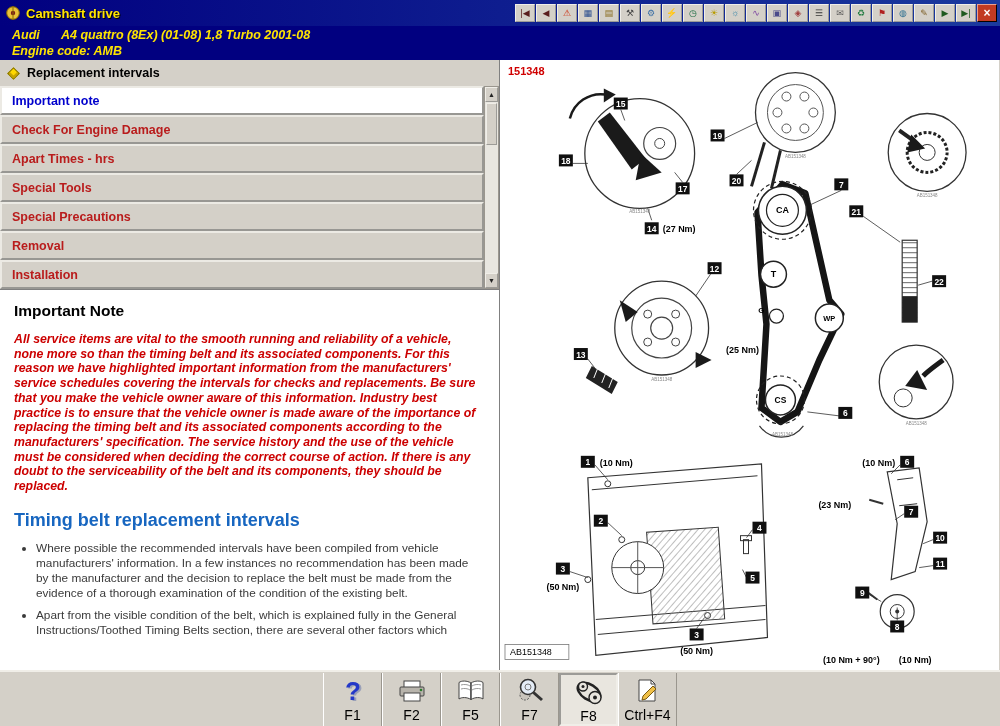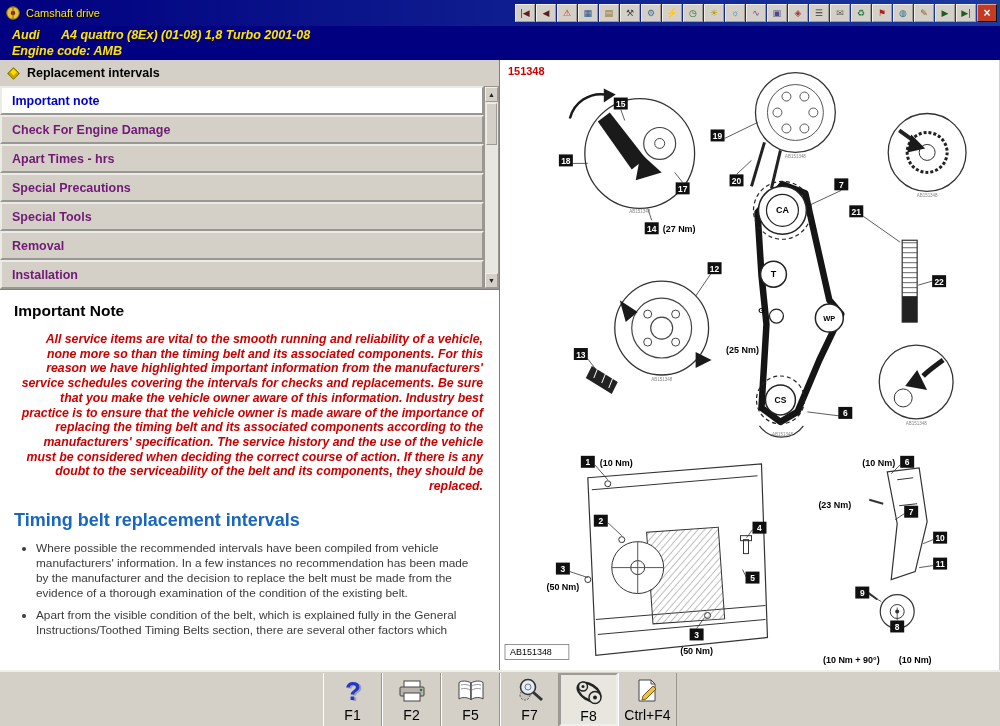--- a/index.html
+++ b/index.html
@@ -9,21 +9,21 @@
     font-family:"Liberation Sans", sans-serif;
     background:#d4d0c8;
   }
 
   
   .titlebar {
     height:26px; background:linear-gradient(90deg,#010080,#1b3a9e);
     display:flex; align-items:center; padding:0 3px;
   }
   .app-icon { width:16px; height:16px; margin:0 5px 0 2px; flex:0 0 auto; }
-  .title-text { color:#ffe400; font-weight:normal; font-size:11px; white-space:nowrap; text-shadow:1px 1px 0 #000; }
+  .title-text { color:#ffe400; font-weight:bold; font-size:13px; white-space:nowrap; text-shadow:1px 1px 0 #000; }
   .titlebar-icons { margin-left:auto; display:flex; gap:1px; align-items:center; }
   .tb-icon {
     width:20px; height:18px; background:#d4d0c8;
     border:1px outset #f0eee8; font-size:9px; line-height:16px;
     display:flex; align-items:center; justify-content:center;
     cursor:pointer; user-select:none; overflow:hidden; white-space:nowrap;
   }
   .tb-icon.exit { background:#c23b22; border-color:#e8a090 #5a1408 #5a1408 #e8a090; font-weight:bold; font-size:12px; }
 
   
@@ -33,31 +33,31 @@
 
   
   .main { display:flex; height:610px; }
   .left-panel { width:500px; display:flex; flex-direction:column; background:#d4d0c8; border-right:1px solid #808080; }
   .section-header { height:26px; display:flex; align-items:center; padding-left:9px; gap:9px; font-weight:bold; font-size:12.5px; color:#000; }
   .diamond { width:9px; height:9px; background:#ffd800; border:1px solid #7a6a00; transform:rotate(45deg); box-shadow:inset -2px -2px 0 #c8a400; flex:0 0 auto; }
   .nav-wrap { position:relative; padding-right:15px; height:203px; }
   .nav-item {
     height:29px; background:#d4d0c8; border:2px outset #eceae4;
     display:flex; align-items:center; padding-left:10px;
-    font-size:12.5px; font-weight:bold; color:#701a75; cursor:pointer;
+    font-size:12.5px; font-weight:bold; color:#b91c1c; cursor:pointer;
   }
   .nav-item.selected { background:#ffffff; color:#0000cc; }
   .scrollbar { position:absolute; right:0; top:0; bottom:0; width:15px; background:#e8e6e0; border:1px solid #9a968e; }
   .sb-btn { position:absolute; left:0; right:0; height:15px; background:#d4d0c8; border:1px outset #f0eee8; font-size:7px; text-align:center; line-height:13px; color:#222; cursor:pointer; }
   .sb-up { top:0; } .sb-down { bottom:0; }
   .sb-thumb { position:absolute; top:16px; left:1px; right:1px; height:42px; background:#d4d0c8; border:1px outset #f0eee8; }
 
   .content { flex:1; background:#fff; border-top:1px solid #808080; padding:12px 16px 0 14px; overflow:hidden; }
   .content h1 { font-size:15.5px; margin:0 0 12px; font-weight:bold; color:#000; }
-  .warning-text { color:#cc0000; font-style:italic; font-weight:bold; font-size:12.3px; line-height:14.7px; margin:0 0 16px;text-align:right; }
+  .warning-text { color:#cc0000; font-style:italic; font-weight:bold; font-size:12.3px; line-height:14.7px; margin:0 0 16px; }
   .subheading { color:#1766c0; font-weight:bold; font-size:18px; margin:0 0 10px; }
   .bullets { margin:0; padding-left:22px; color:#3a3a3a; font-size:11.8px; line-height:15px; }
   .bullets li { margin-bottom:7px; }
 
   .right-panel { width:499px; background:#fff; position:relative; }
   .right-panel svg { display:block; }
 
   
   svg text { font-family:"Liberation Sans", sans-serif; }
   .co-num { font-size:8.5px; font-weight:bold; fill:#fff; text-anchor:middle; }
@@ -131,22 +131,22 @@
   <div class="left-panel">
     <div class="section-header">
       <span class="diamond"></span>
       <span>Replacement intervals</span>
     </div>
     <div class="nav-wrap">
       <div id="nav-list">
           <div class="nav-item selected">Important note</div>
           <div class="nav-item">Check For Engine Damage</div>
           <div class="nav-item">Apart Times - hrs</div>
+          <div class="nav-item">Special Tools</div>
           <div class="nav-item">Special Precautions</div>
-          <div class="nav-item">Special Tools</div>
           <div class="nav-item">Removal</div>
           <div class="nav-item">Installation</div>
         </div>
       <div class="scrollbar">
         <div class="sb-btn sb-up">▲</div>
         <div class="sb-thumb"></div>
         <div class="sb-btn sb-down">▼</div>
       </div>
     </div>
     <div class="content">

